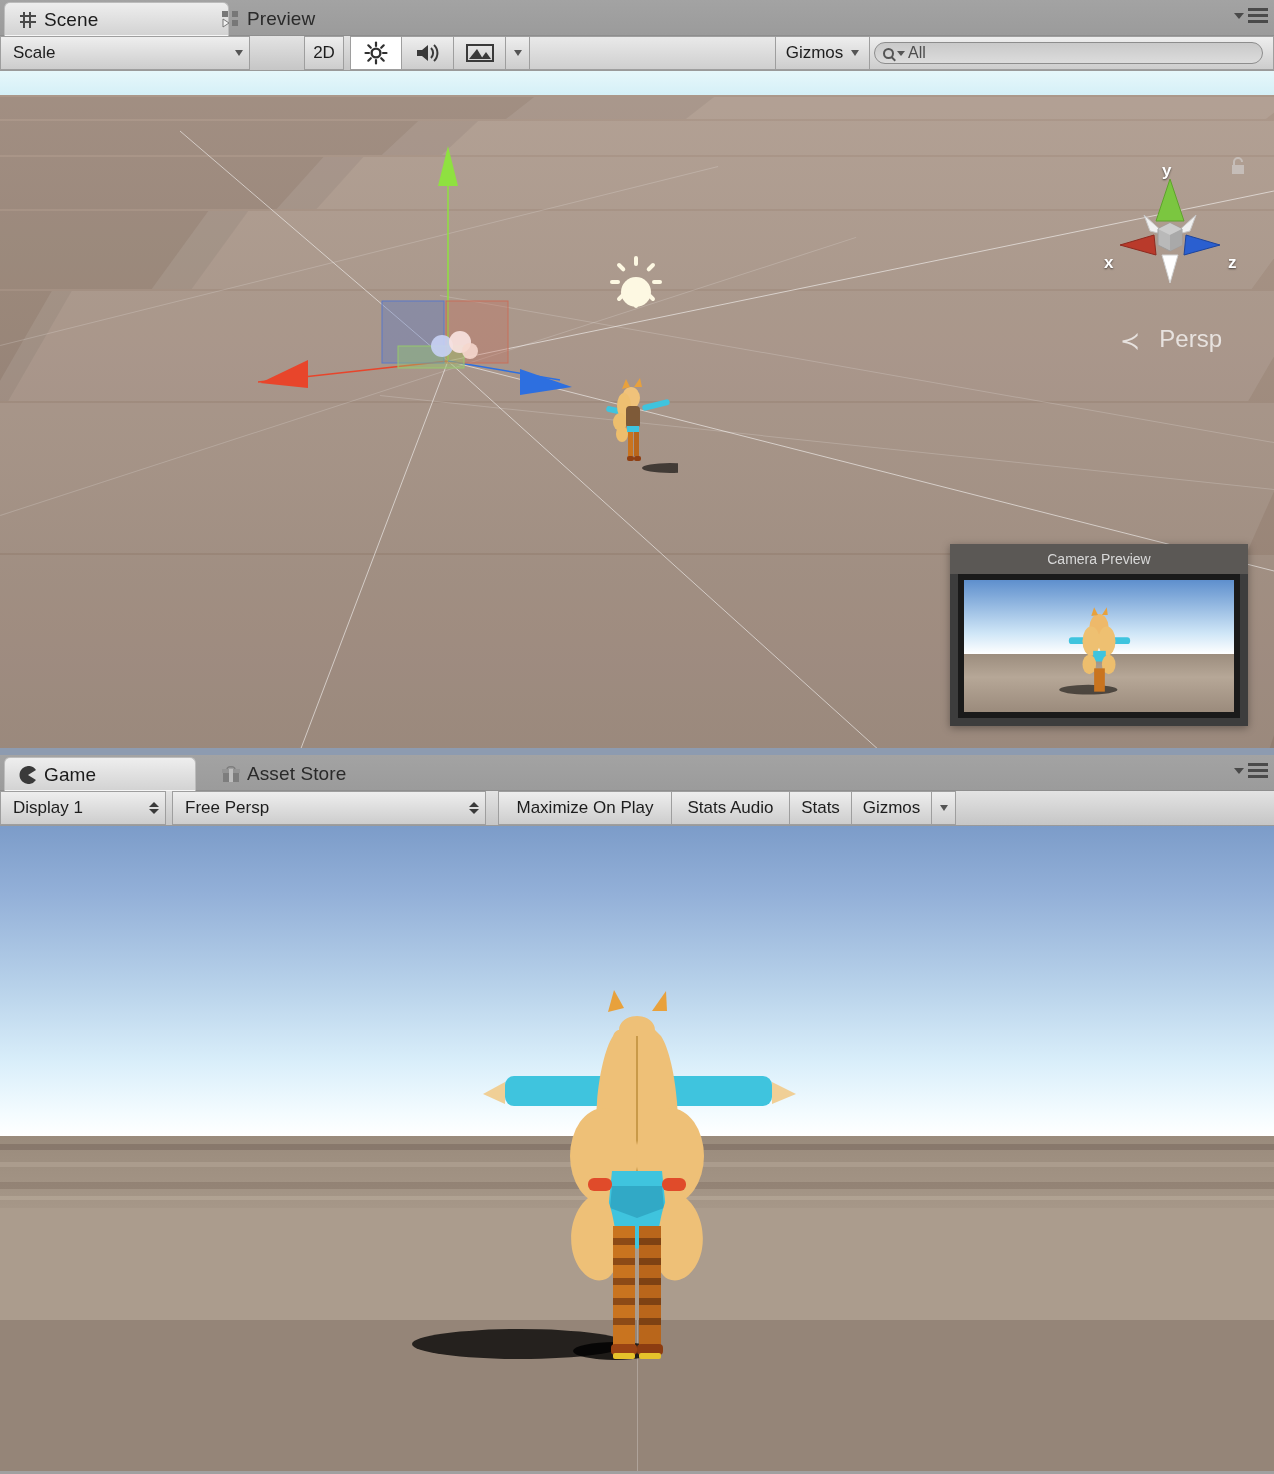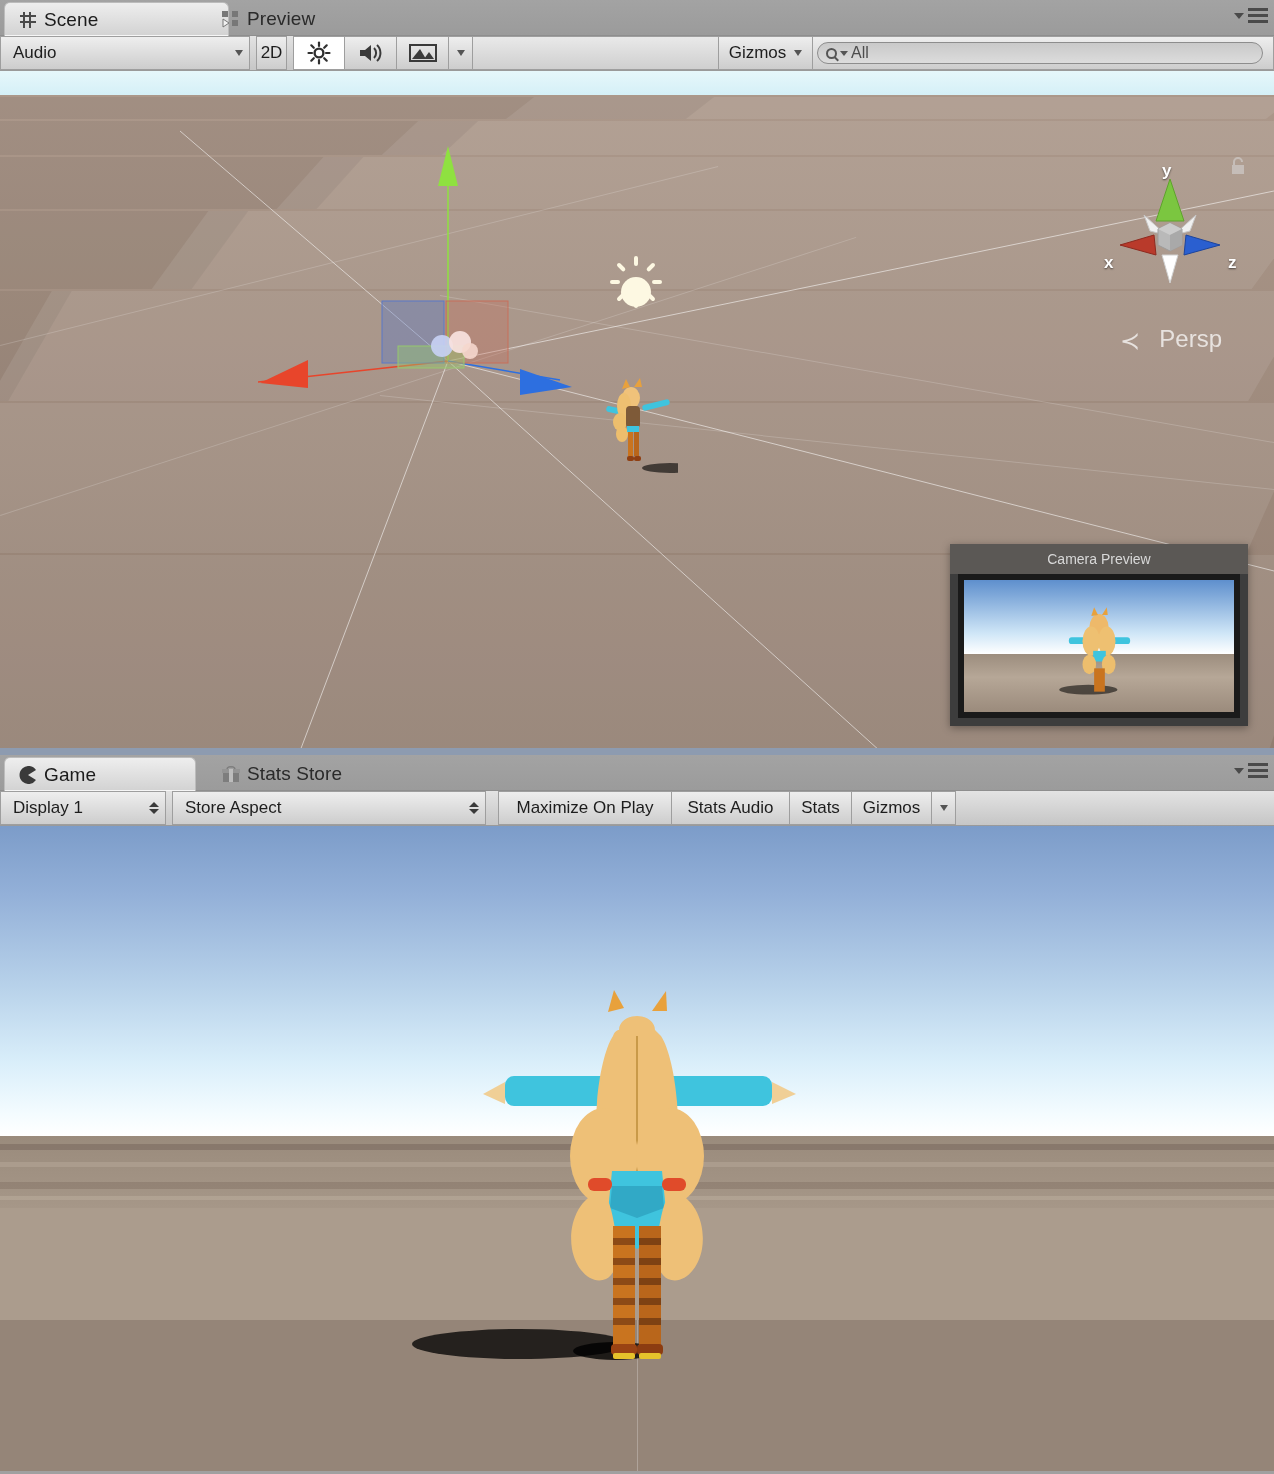--- a/index.html
+++ b/index.html
@@ -175,25 +175,25 @@
       <span class="pm-lines">
           <i></i>
           <i></i>
           <i></i>
         </span>
     </div>
   </div>
 
   <div class="toolbar">
     <div class="tb-dropdown first" style="width:250px;">
-      <span>Audio</span>
+      <span>Scale</span>
       <span class="dd-caret"></span>
     </div>
     <div class="tb-sep"></div>
-    <div class="tb-btn first" style="width:31px;">
+    <div class="tb-btn first" style="width:40px;margin-left:48px;">
       <span>2D</span>
     </div>
     <div class="tb-sep"></div>
     <div class="tb-btn first active" style="width:52px;">
       <span style="display:block;width:24px;height:24px;">
         <svg viewBox="0 0 24 24" width="24" height="24">
           <circle cx="12" cy="12" r="4.4" fill="none" stroke="#2f2f2f" stroke-width="2.4"></circle>
           <g stroke="#2f2f2f" stroke-width="2.2" stroke-linecap="round">
             <line x1="12" y1="1.5" x2="12" y2="5"></line>
               <line x1="12" y1="19" x2="12" y2="22.5"></line>
@@ -402,21 +402,21 @@
     <div class="tab inactive" style="left:208px;">
       <span style="display:inline-block;width:18px;height:18px;">
         <svg viewBox="0 0 18 18" width="18" height="18">
           <rect x="1" y="6" width="16" height="11" fill="#7d7d7d"></rect>
           <rect x="0" y="4" width="18" height="4" fill="#949494"></rect>
           <rect x="7" y="4" width="4" height="13" fill="#bdbdbd"></rect>
           <path d="M5 4 a3 3 0 0 1 4 -2" fill="none" stroke="#7d7d7d" stroke-width="1.6"></path>
           <path d="M13 4 a3 3 0 0 0 -4 -2" fill="none" stroke="#7d7d7d" stroke-width="1.6"></path>
         </svg>
       </span>
-      <span>Stats Store</span>
+      <span>Asset Store</span>
     </div>
     <div class="panel-menu">
       <span class="pm-arrow"></span>
       <span class="pm-lines">
           <i></i>
           <i></i>
           <i></i>
         </span>
     </div>
   </div>
@@ -424,21 +424,21 @@
   <div class="toolbar">
     <div class="tb-dropdown first" style="width:166px;">
       <span>Display 1</span>
       <span class="dd-stepper">
           <i class="up"></i>
           <i class="dn"></i>
         </span>
     </div>
     <div class="tb-sep"></div>
     <div class="tb-dropdown first" style="width:314px;">
-      <span>Store Aspect</span>
+      <span>Free Persp</span>
       <span class="dd-stepper">
           <i class="up"></i>
           <i class="dn"></i>
         </span>
     </div>
     <div class="tb-sep"></div>
     <div class="tb-sep"></div>
     <div class="tb-btn first" style="width:174px;text-align:center;">
       <span>Maximize On Play</span>
     </div>

